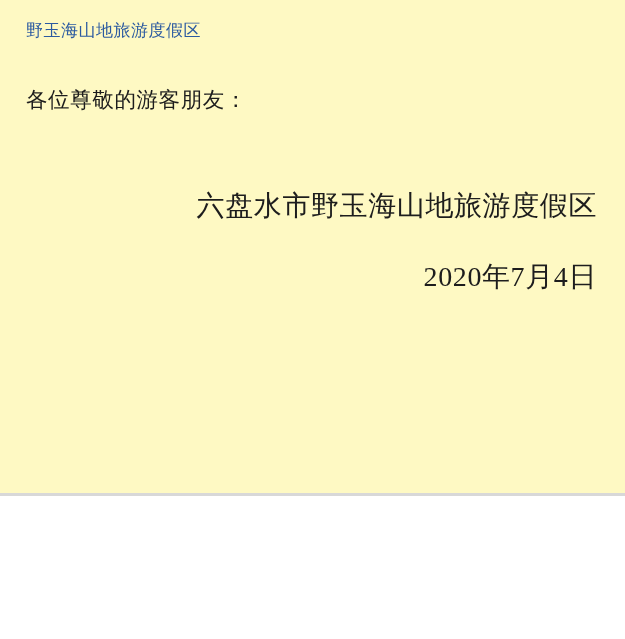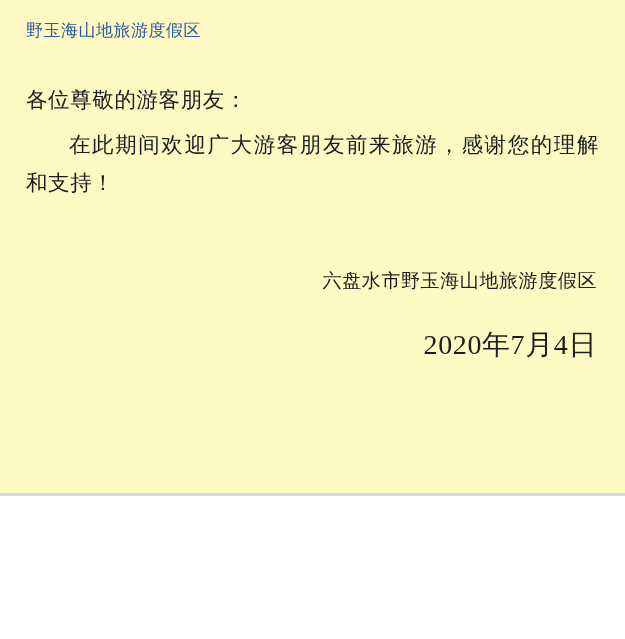--- a/index.html
+++ b/index.html
@@ -44,21 +44,21 @@
   }
   .para.salutation {
     margin-bottom: 8px;
   }
   .para.indent {
     text-indent: 2em;
   }
   .signature {
     margin-top: 62px;
     text-align: right;
-    font-size: 19px;
+    font-size: 28px;
     line-height: 1.75;
     letter-spacing: 0.6px;
     color: #1d1d1d;
     padding-right: 2px;
   }
   .date {
     margin-top: 22px;
     text-align: right;
     font-size: 28px;
     line-height: 1.75;
@@ -80,21 +80,20 @@
 
 <div class="page">
 
   <div class="source-line">野玉海山地旅游度假区</div>
 
   <div class="body-block">
 
     <p class="para salutation">各位尊敬的游客朋友：</p>
 
 
-    <p class="para indent">在此期间欢迎广大游客朋友前来旅游，感谢您的理解和支持！</p>
 
   </div>
 
   <div class="signature">六盘水市野玉海山地旅游度假区</div>
 
   <div class="date">2020年7月4日</div>
 
   <div class="bottom-rule"></div>
 
 </div>

